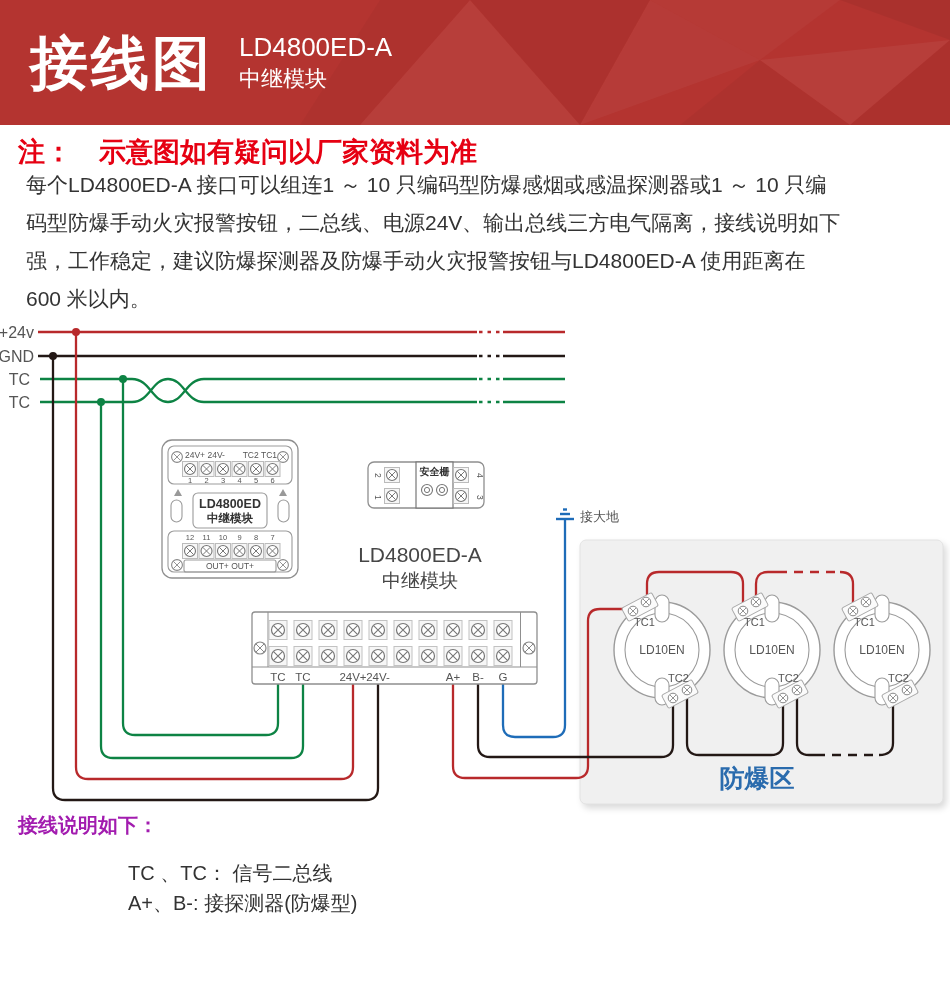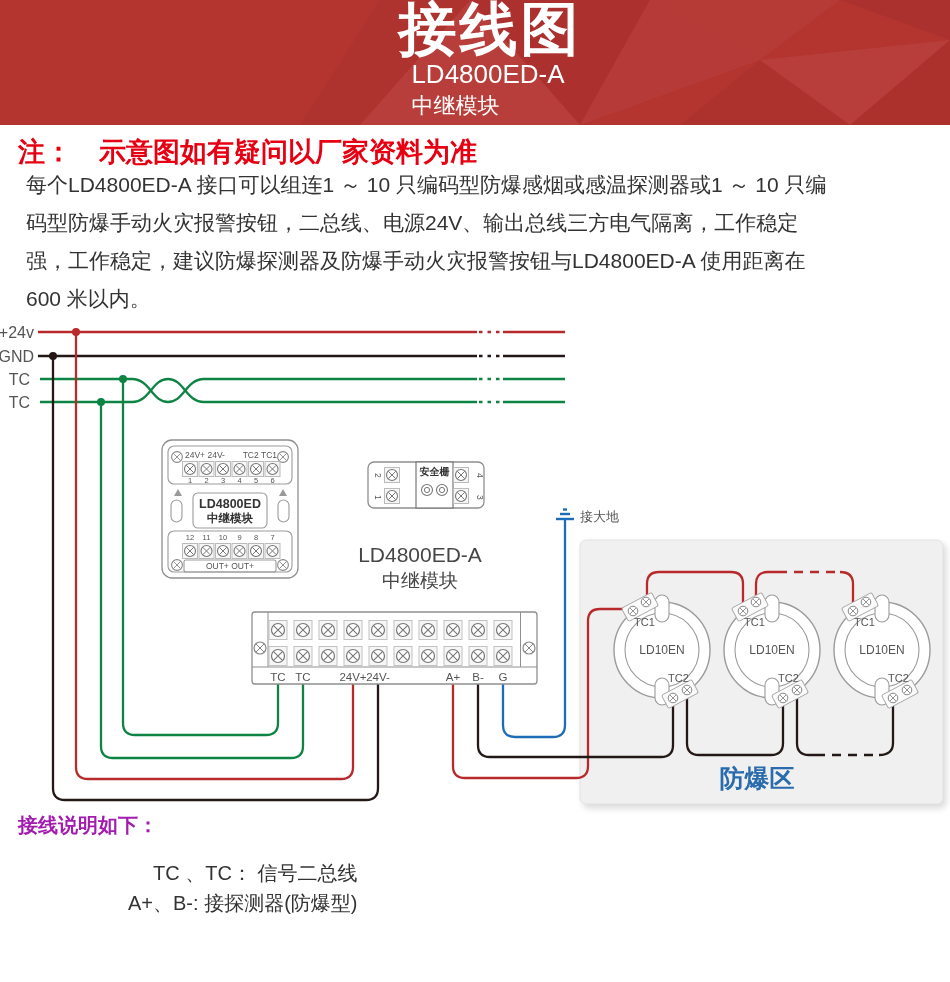--- a/index.html
+++ b/index.html
@@ -1,34 +1,34 @@
 <!DOCTYPE html>
 <html><head>
 <meta charset="utf-8">
 <style>
   html,body{margin:0;padding:0;background:#fff;}
   body{font-family:"Liberation Sans","DejaVu Sans",sans-serif;color:#333;}
   #page{position:relative;width:950px;height:982px;overflow:hidden;background:#fff;}
 
   
-  .banner{position:absolute;left:0;top:0;width:950px;height:125px;background:#b43430;display:flex;align-items:center;flex-direction:column;}
+  .banner{position:absolute;left:0;top:0;width:950px;height:125px;background:#b43430;display:flex;align-items:center;}
   .banner svg.texture{position:absolute;left:0;top:0;}
   .banner-title{position:relative;margin-left:30px;font-size:58px;font-weight:bold;color:#fff;letter-spacing:3px;line-height:1;}
   .banner-sub{position:relative;margin-left:26px;color:#fff;display:flex;flex-direction:column;justify-content:center;}
   .banner-model{font-size:26px;font-weight:500;line-height:1.25;}
   .banner-type{font-size:22px;font-weight:500;line-height:1.35;}
 
   
   .note{position:absolute;left:18px;top:134px;font-size:27px;font-weight:bold;color:#e60012;}
   .desc{position:absolute;left:26px;top:166px;width:920px;font-size:21px;line-height:38px;color:#333;}
 
   
   .legend-title{position:absolute;left:18px;top:812px;font-size:20px;font-weight:bold;color:#a21caf;}
   .legend-items{position:absolute;left:128px;top:858px;font-size:20px;color:#333;}
-  .legend-items div{height:30px;line-height:30px;text-align:right;}
+  .legend-items div{height:30px;line-height:30px;}
 
   
   svg.diagram{position:absolute;left:0;top:0;font-family:inherit;}
   .wire{fill:none;stroke-width:2.3px;stroke-linejoin:round;}
   .red{stroke:#b8292b}.grn{stroke:#0d8344}.blk{stroke:#231815}.blu{stroke:#1e6cb8}
   .dash{stroke-dasharray:9 7}
   .busdash{stroke-dasharray:3.5 5}
   .oln{fill:#fff;stroke:#8f8f8f;stroke-width:1.3px}
   .oln2{fill:none;stroke:#9b9b9b;stroke-width:1.1px}
   .padr{fill:#fbfbfb;stroke:#a8a8a8;stroke-width:1px}
@@ -63,21 +63,21 @@
     <div class="banner-title">接线图</div>
     <div class="banner-sub">
       <div class="banner-model">LD4800ED-A</div>
       <div class="banner-type">中继模块</div>
     </div>
   </div>
 
   <div class="note">注：　示意图如有疑问以厂家资料为准</div>
   <div class="desc">
     <div>每个LD4800ED-A 接口可以组连1 ～ 10 只编码型防爆感烟或感温探测器或1 ～ 10 只编</div>
-    <div>码型防爆手动火灾报警按钮，二总线、电源24V、输出总线三方电气隔离，工作稳定</div>
+    <div>码型防爆手动火灾报警按钮，二总线、电源24V、输出总线三方电气隔离，接线说明如下</div>
     <div>强，工作稳定，建议防爆探测器及防爆手动火灾报警按钮与LD4800ED-A 使用距离在</div>
     <div>600 米以内。</div>
   </div>
 
   <svg class="diagram" width="950" height="982" viewBox="0 0 950 982">
     <defs>
 
       <g id="sc">
         <rect x="-9" y="-9.5" width="18" height="19" fill="#f6f6f6" stroke="#c2c2c2" stroke-width="1"></rect>
         <circle r="6.5" fill="#fff" stroke="#777" stroke-width="1.2"></circle>

